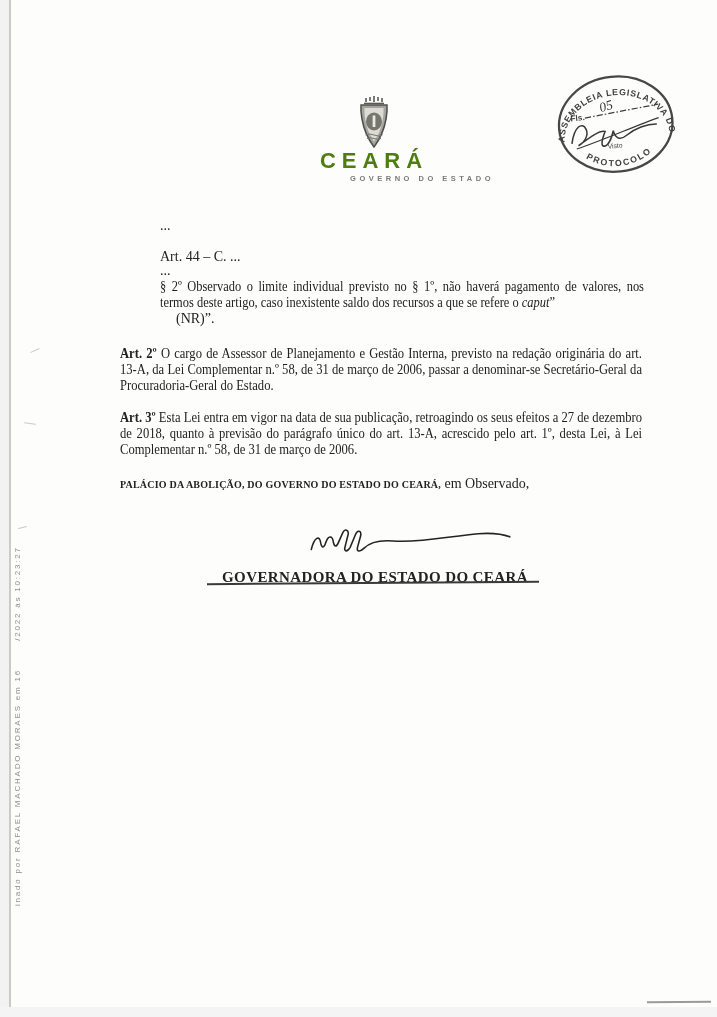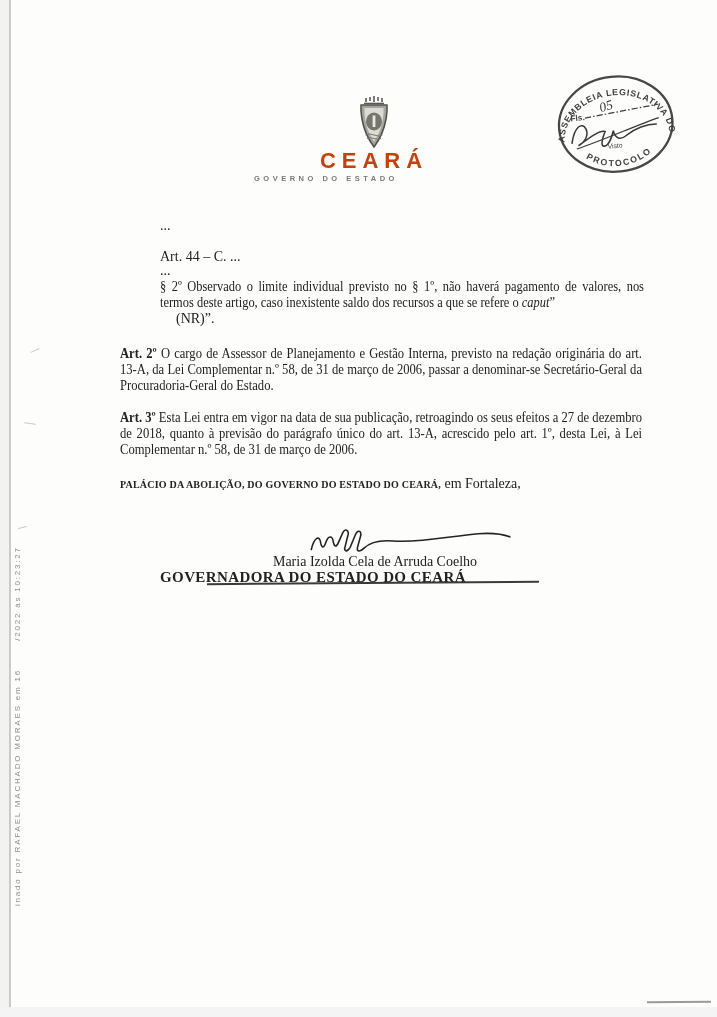--- a/index.html
+++ b/index.html
@@ -12,24 +12,24 @@
   .edge-left-strip{position:absolute;left:0;top:0;width:9px;height:1017px;background:#f1f2f1;}
   .edge-left-line{position:absolute;left:9px;top:0;width:2px;height:1017px;background:#c9cbca;}
   .edge-bottom-strip{position:absolute;left:0;top:1007px;width:717px;height:10px;background:#f3f4f3;}
   .edge-bottom-mark{position:absolute;left:647px;top:1001px;width:64px;height:2px;background:#9a9a9a;transform:rotate(-0.6deg);}
 
   
   .crest{position:absolute;left:352px;top:95px;width:44px;height:58px;}
   .logo-title{
     position:absolute;left:254px;top:148px;width:240px;text-align:center;
     font-family:"Liberation Sans",sans-serif;font-weight:bold;font-size:22px;
-    letter-spacing:6px;color:#c2410c;
+    letter-spacing:6px;color:#4d7c0f;
   }
   .logo-subtitle{
-    position:absolute;left:254px;top:174px;width:240px;text-align:left;
+    position:absolute;left:254px;top:174px;width:240px;text-align:right;
     font-family:"Liberation Sans",sans-serif;font-weight:bold;font-size:7.5px;
     letter-spacing:3.5px;color:#7a7a7a;
   }
 
   
   .stamp{position:absolute;left:556px;top:74px;width:124px;height:104px;transform:rotate(-6deg);}
 
   
   .t{position:absolute;line-height:15.5px;font-size:14px;}
   .quote-ellipsis-1{left:160px;top:218px;}
@@ -49,21 +49,21 @@
   .bold{font-weight:bold;}
   .it{font-style:italic;}
   .palacio-l1{left:120px;top:476px;white-space:nowrap;line-height:16.5px;}
   .palacio-l1 .pb{font-weight:bold;font-size:10px;letter-spacing:0.2px;}
   .palacio-l2{left:120px;top:495px;white-space:pre;letter-spacing:0.3px;}
 
   
   .sig-svg{position:absolute;left:305px;top:524px;width:210px;height:32px;}
   .sig-name{position:absolute;left:160px;top:554px;width:430px;text-align:center;font-size:14px;}
   .sig-role{
-    position:absolute;left:160px;top:569px;width:430px;
+    position:absolute;left:160px;top:569px;width:430px;text-align:center;
     font-weight:bold;font-size:15px;letter-spacing:0.4px;
   }
   .sig-strike{
     position:absolute;left:207px;top:582px;width:332px;height:2px;
     background:#3a3a3a;transform:rotate(-0.4deg);
   }
 
   
   .sidebar-text{
     position:absolute;left:13px;top:906px;
@@ -123,26 +123,25 @@
   <div class="t quote-ellipsis-1">...</div>
   <div class="t quote-art84">Art. 44 – C. ...</div>
   <div class="t quote-ellipsis-2">...</div>
   <div class="t quote-par"><span>§ 2º Observado o limite individual previsto no § 1º, não haverá pagamento de valores, nos termos deste artigo, caso inexistente saldo dos recursos a que se refere o </span><span class="it">caput</span><span>”</span></div>
   <div class="t quote-nr">(NR)”.</div>
 
   <div class="t main-par art2"><span class="bold">Art. 2º</span><span> O cargo de Assessor de Planejamento e Gestão Interna, previsto na redação originária do art. 13-A, da Lei Complementar n.º 58, de 31 de março de 2006, passar a denominar-se Secretário-Geral da Procuradoria-Geral do Estado.</span></div>
 
   <div class="t main-par art3"><span class="bold">Art. 3º</span><span> Esta Lei entra em vigor na data de sua publicação, retroagindo os seus efeitos a 27 de dezembro de 2018, quanto à previsão do parágrafo único do art. 13-A, acrescido pelo art. 1º, desta Lei, à Lei Complementar n.º 58, de 31 de março de 2006.</span></div>
 
-  <div class="t palacio-l1"><span class="pb">PALÁCIO DA ABOLIÇÃO, DO GOVERNO DO ESTADO DO CEARÁ,</span><span> em Fortaleza,</span></div>
+  <div class="t palacio-l1"><span class="pb">PALÁCIO DA ABOLIÇÃO, DO GOVERNO DO ESTADO DO CEARÁ,</span><span> em Observado,</span></div>
 
   <svg class="sig-svg" viewBox="0 0 200 30">
     <path d="M 6 24 C 9 12 14 10 15 18 C 16 23 18 23 20 17 C 22 11 26 10 27 17 C 28 22 30 22 32 17 L 36 8 C 38 4 42 5 41 10 L 38 22 C 37 26 40 27 43 22 L 48 10 C 50 5 54 6 53 11 L 50 22 C 49 26 52 27 56 23 C 62 17 72 15 84 16 C 110 18 140 11 165 9 C 180 8 190 10 195 12" stroke="#232323" stroke-width="1.5" fill="none" stroke-linecap="round"></path>
   </svg>
-  <div class="sig-name">Maria Izolda Cela de Arruda Coelho</div>
   <div class="sig-role">GOVERNADORA DO ESTADO DO CEARÁ</div>
   <div class="sig-strike"></div>
 
   <div class="sidebar-text">inado por RAFAEL MACHADO MORAES em 16       /2022 às 10:23:27</div>
 
   <div class="mark m1"></div>
   <div class="mark m2"></div>
   <div class="mark m3"></div>
 
 </div>

